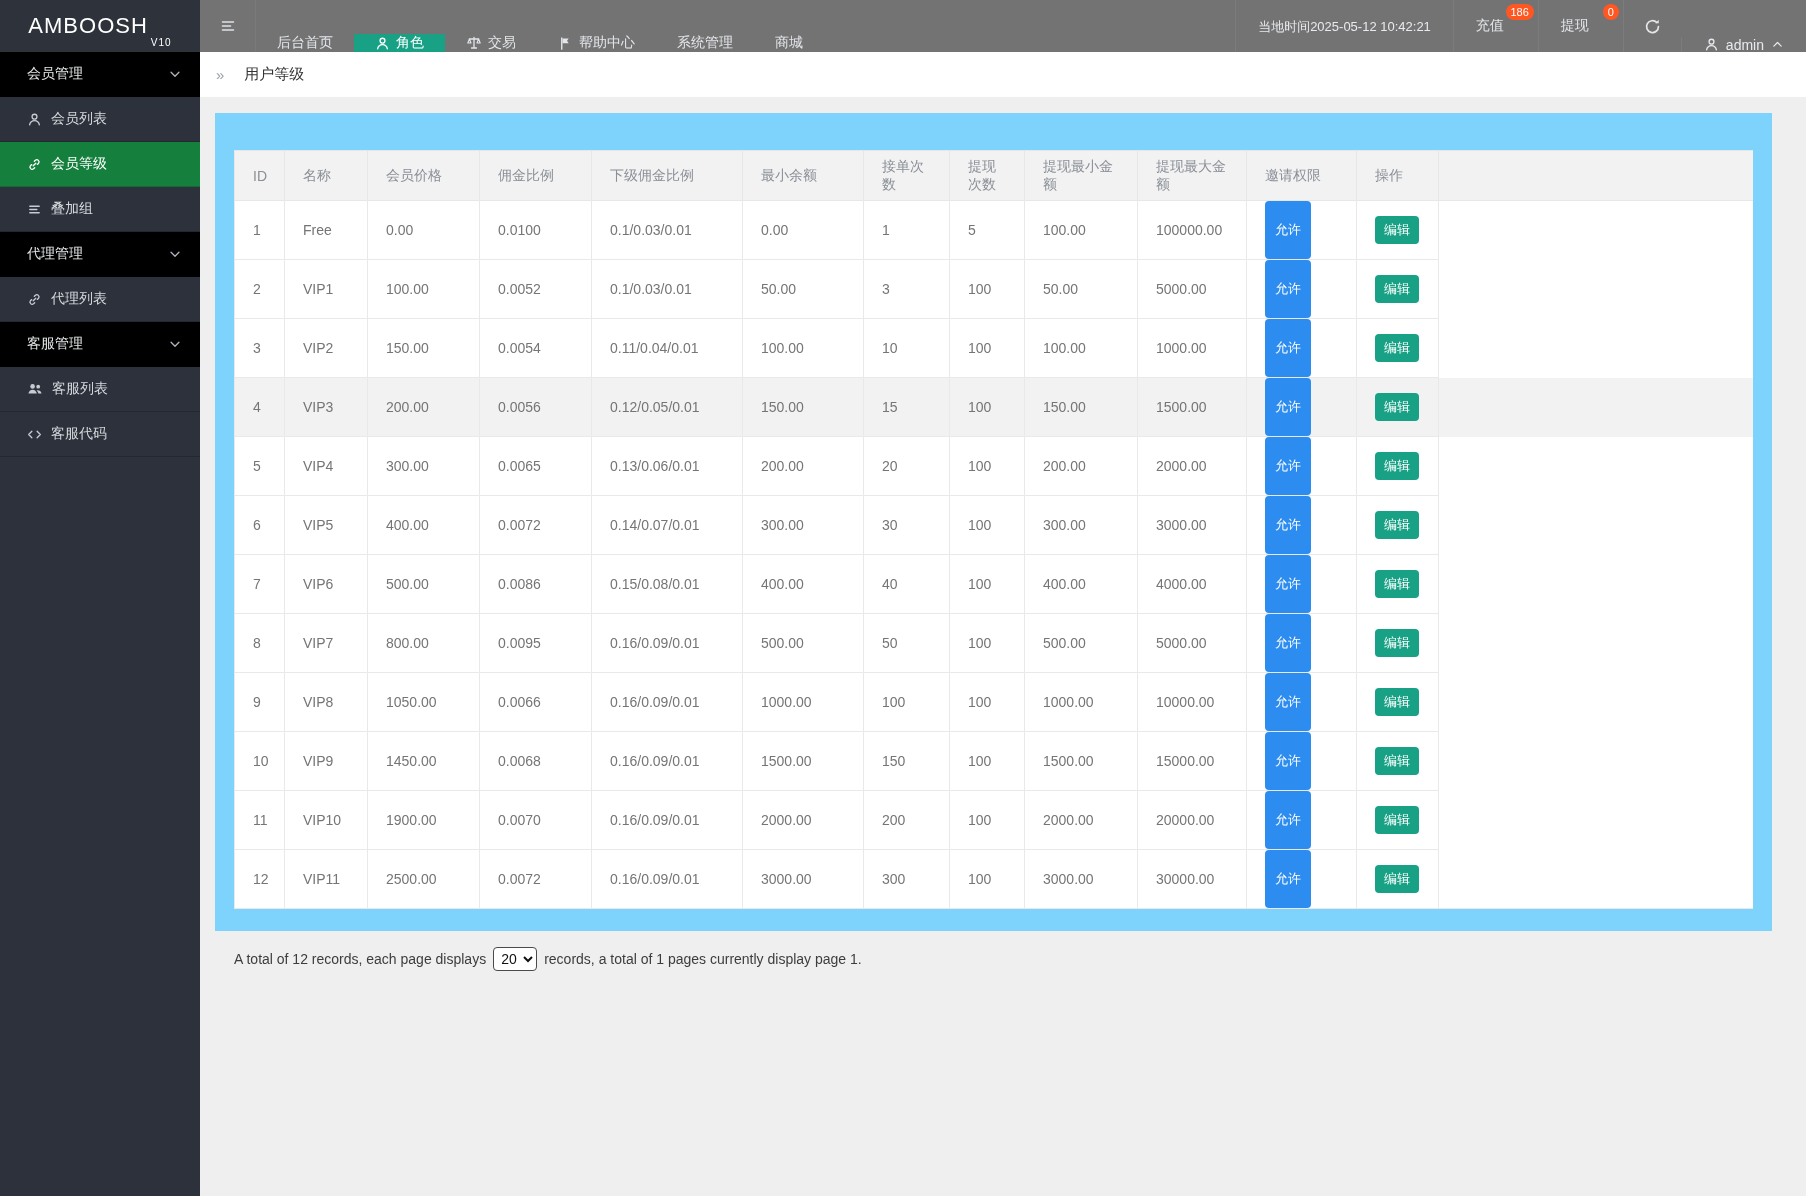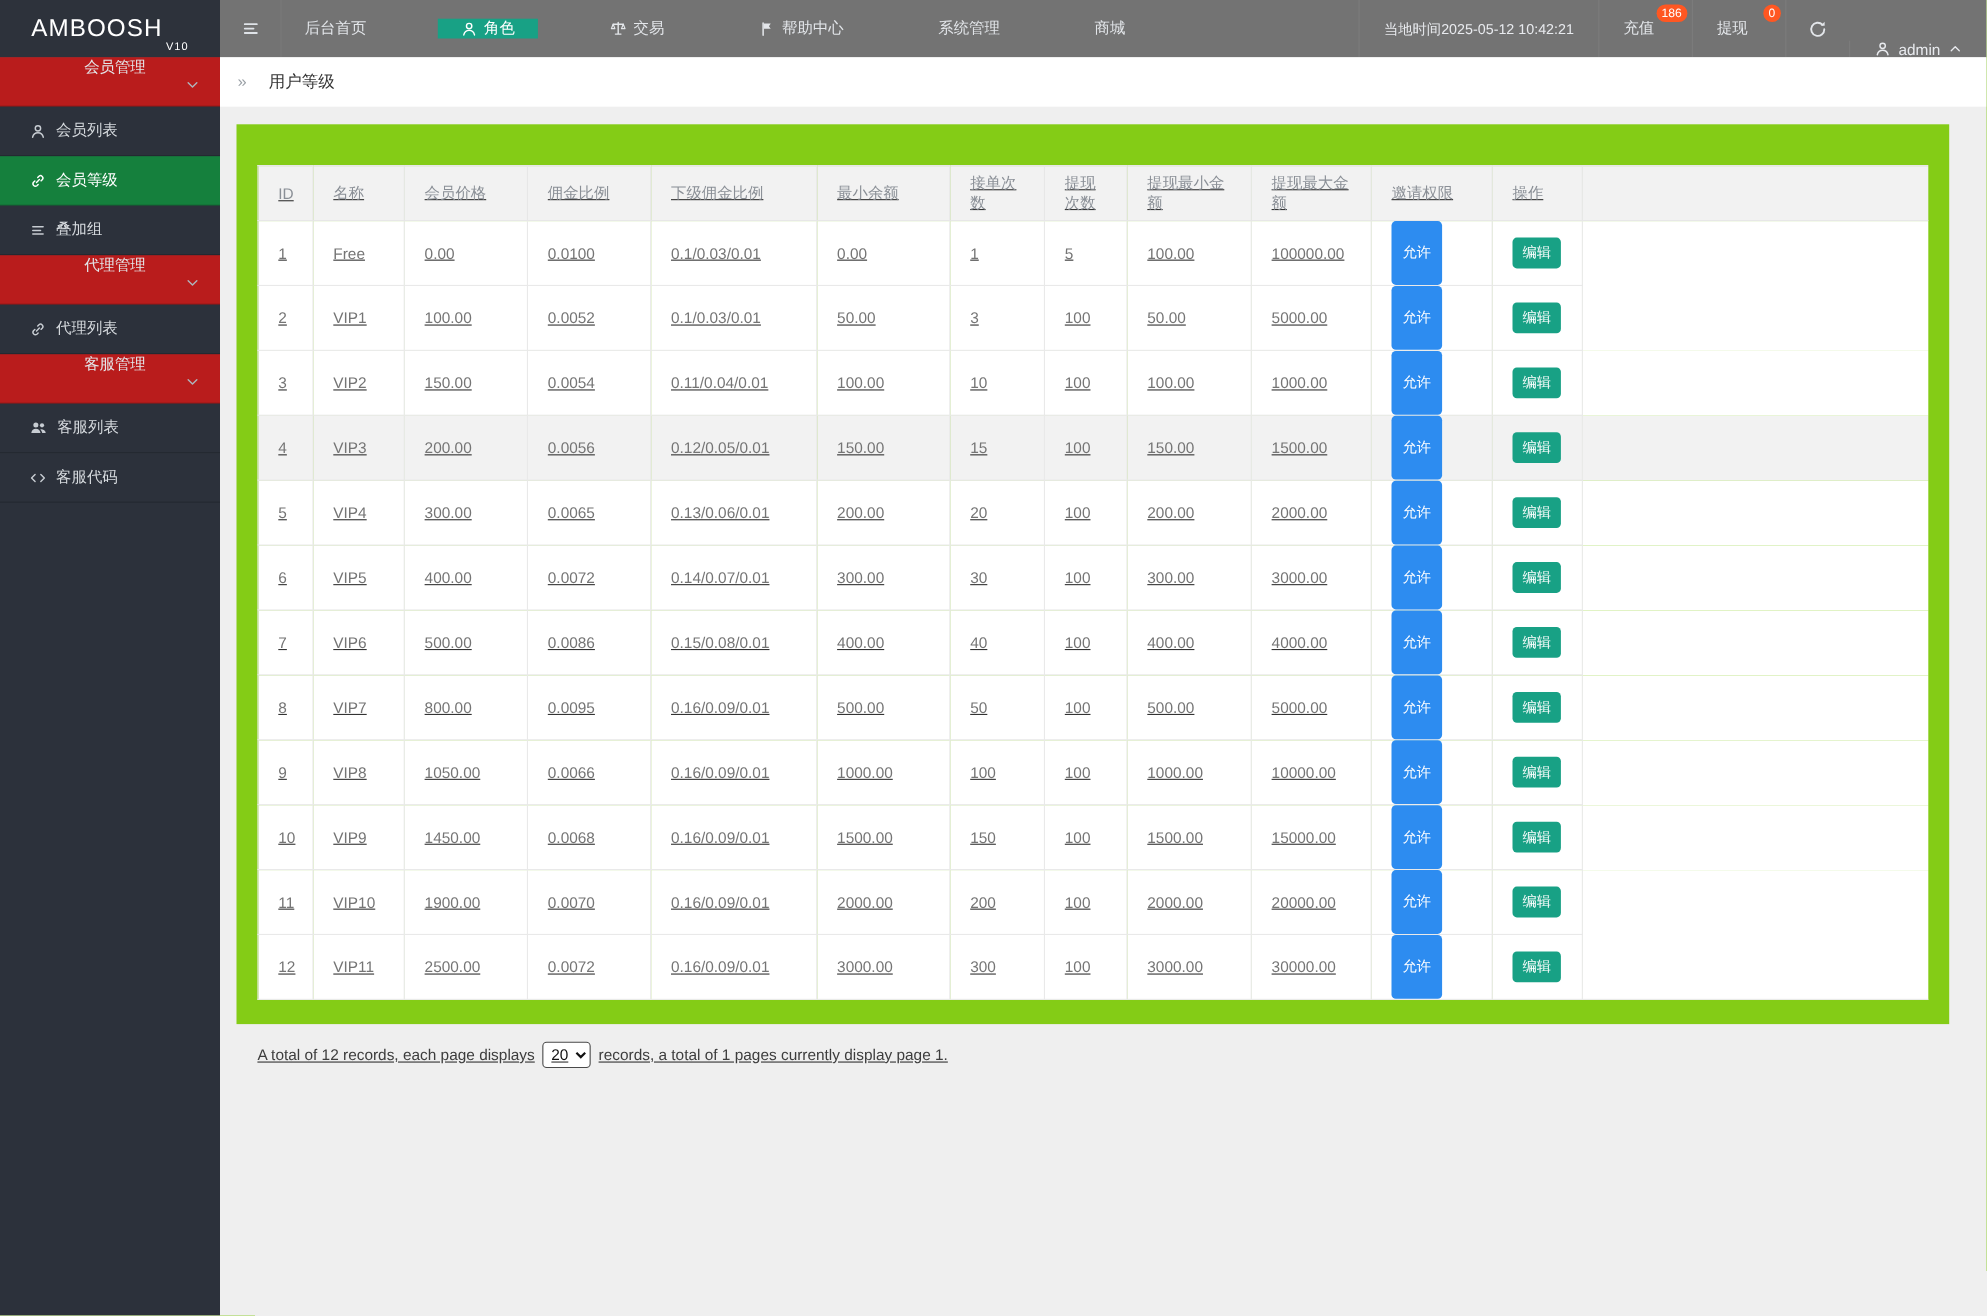--- a/index.html
+++ b/index.html
@@ -9,21 +9,21 @@
     background:#efefef; color:#333; font-size:14px;
   }
 
   
   .topbar { height:52px; background:#737373; display:flex; align-items:stretch; color:#fff; }
   .logo { width:200px; background:#2d323b; display:flex; align-items:center; justify-content:center;
           font-size:22px; letter-spacing:1px; color:#fff; font-weight:400; }
   .logo sup { font-size:10px; margin-left:3px; top:-8px; position:relative;margin-top:48px; }
   .menu-toggle { width:56px; display:flex; align-items:center; justify-content:center; cursor:pointer;
                  border-right:1px solid rgba(255,255,255,.05); color:#dfe3e8; }
-  .top-nav { display:flex; align-items:center;gap:44px; }
+  .top-nav { display:flex; align-items:flex-end; }
   .nav-item { display:flex; align-items:center; gap:6px; padding:0 21px; font-size:14px; color:#e3e6ea; cursor:pointer; }
   .nav-item .icon { display:flex; }
   .nav-item.active { background:#18a185; color:#fff; }
   .top-right { margin-left:auto; display:flex; align-items:stretch; }
   .top-right > div { border-left:1px solid rgba(255,255,255,.07); }
   .time-block { display:flex; justify-content:center; align-items:center;
                 padding:0 22px; font-size:13px; line-height:19px; color:#e8eaee; }
   .top-link { position:relative; display:flex; align-items:center; padding:0 34px 0 22px; font-size:14px;
               color:#e3e6ea; cursor:pointer; }
   .badge { position:absolute; top:4px; right:4px; background:#ff5722; color:#fff; font-size:11px;
@@ -31,34 +31,34 @@
   .refresh { display:flex; align-items:center; padding:0 20px; cursor:pointer; color:#e3e6ea; }
   .user-menu { display:flex; align-items:center; gap:7px; padding:0 22px; cursor:pointer; color:#e8eaee;margin-top:37px; }
 
   .icon svg { display:block; }
 
   
   .layout { display:flex; height:1144px; }
   .sidebar { width:200px; background:#2c313b; flex:0 0 200px; }
   .side-item, .side-group { height:45px; display:flex; align-items:center; font-size:14px;
         cursor:pointer; border-bottom:1px solid rgba(0,0,0,.16); }
-  .side-group { background:#b91c1c; color:#e4e7ea; padding:0 18px 0 27px;flex-direction:column; }
+  .side-group { background:#000000; color:#e4e7ea; padding:0 18px 0 27px; }
   .side-group .chev { margin-left:auto; color:#aeb4bb; display:flex; }
   .side-item { background:#2c313b; color:#d6dade; padding:0 12px 0 27px; gap:9px; }
   .side-item .icon { color:#c7ccd2; display:flex; }
   .side-item.active { background:#15803d; color:#fff; }
   .side-item.active .icon { color:#fff; }
 
   .main { flex:1; display:flex; flex-direction:column; overflow:hidden; }
   .breadcrumb-bar { height:45px; background:#fff; display:flex; align-items:center; padding-left:16px; gap:8px; }
   .crumb-mark { color:#9aa0a6; font-size:15px; }
   .crumb-title { color:#333; font-size:15px;margin-left:12px; }
 
   .content { padding:16px 34px 0 15px; }
-  .card { background:#84cc16; height:818px; padding:37px 19px 0 19px;text-decoration:underline; }
+  .card { background:#7dd3fc; height:818px; padding:37px 19px 0 19px; }
 
   
   table.grid { border-collapse:collapse; width:100%; table-layout:fixed; }
   .grid th { background:#f2f2f2; height:50px; font-weight:400; color:#8a8f96; text-align:left;
              padding:0 18px; font-size:14px; border:1px solid #e7e7e7; border-left:none; }
   .grid th:first-child { border-left:1px solid #e7e7e7; }
   .grid th.filler { border-right:none; }
   .grid td { height:51px; color:#757575; font-size:14px; padding:0 18px;
              border-bottom:1px solid #e9e9e9; border-right:1px solid #e9e9e9; background:#fff; }
   .grid td:first-child { border-left:1px solid #e9e9e9; }

